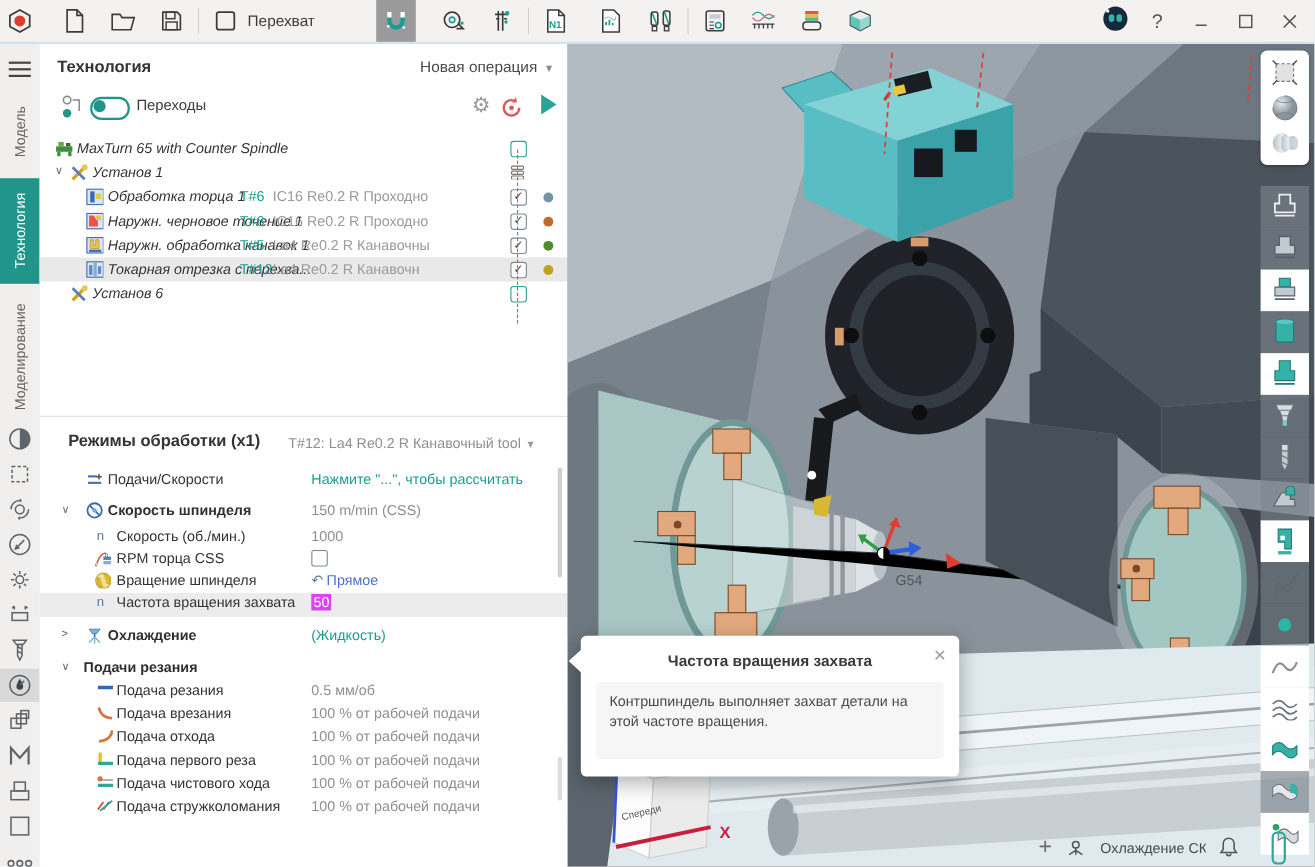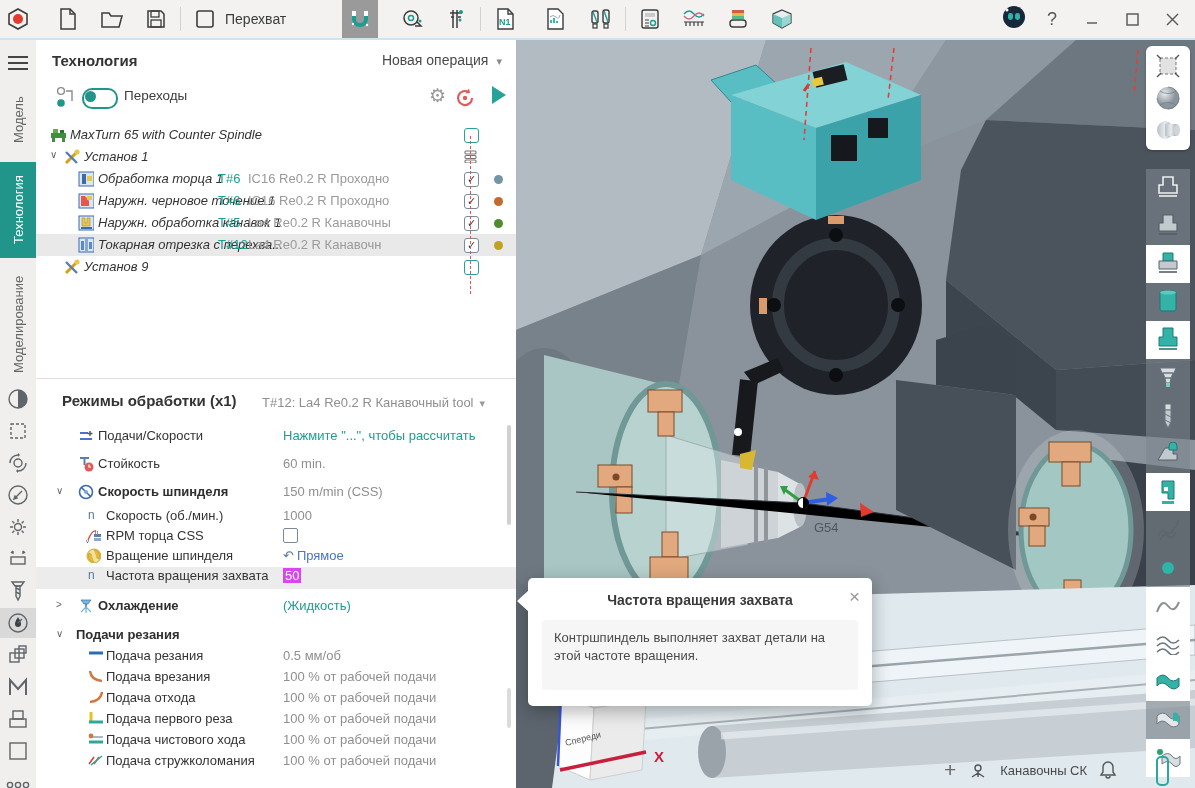--- a/index.html
+++ b/index.html
@@ -463,49 +463,40 @@
         <span class="ttname">La4 Re0.2 R Канавочн</span>
         <span class="tcheck">✓</span>
         <span class="tdot" style="background:#c0a122"></span>
       </div>
       <div class="trow">
         <svg class="tico" style="left:28px" width="17" height="16">
             <path d="M2,14 L13,3" stroke="#d4a017" stroke-width="3"></path>
             <path d="M2,3 L13,14" stroke="#5a7fae" stroke-width="2.4"></path>
             <circle cx="13" cy="3" r="2.6" fill="#e8c84a"></circle>
           </svg>
-        <span class="tlabel" style="left:48px">Установ 9</span>
+        <span class="tlabel" style="left:48px">Установ 6</span>
         <span class="tcheck teal"></span>
       </div>
     </div>
     <div id="red-dash"></div>
 
     <div id="pdivider"></div>
     <div id="params-title">Режимы обработки (x1)</div>
     <div id="tool-sel">
       <span>T#12: La4 Re0.2 R Канавочный tool</span><span class="caret">▾</span>
     </div>
 
     <div id="prows">
       <div class="prow h28">
         <svg class="pico" width="16" height="16">
             <path d="M2,5 h8 M2,11 h12" stroke="#4a74c8" stroke-width="2"></path>
             <path d="M12,3 v5 M9.5,5.5 h5" stroke="#555" stroke-width="1.4"></path>
           </svg>
         <span class="plabel">Подачи/Скорости</span>
         <span class="pval teal">Нажмите "...", чтобы рассчитать</span>
-      </div>
-      <div class="prow h28">
-        <svg class="pico" width="16" height="16">
-            <path d="M2,2 h9 M6.5,2 v7" stroke="#5a7fae" stroke-width="2"></path>
-            <circle cx="11" cy="11" r="4.5" fill="#e05a5a"></circle>
-            <path d="M11,8.5 v2.5 h2" stroke="#fff" stroke-width="1.2" fill="none"></path>
-          </svg>
-        <span class="plabel">Стойкость</span>
-        <span class="pval">60 min.</span>
       </div>
       <div class="prow h24 grp">
         <span class="chev">∨</span>
         <svg class="pico" width="16" height="16">
             <circle cx="8" cy="8" r="6.5" fill="none" stroke="#3a6ab0" stroke-width="1.6"></circle>
             <path d="M3.5,3.5 l9,9" stroke="#3a6ab0" stroke-width="1.6"></path>
             <circle cx="8" cy="8" r="2" fill="#7aa8d8"></circle>
           </svg>
         <span class="plabel">Скорость шпинделя</span>
         <span class="pval">150 m/min (CSS)</span>
@@ -872,21 +863,21 @@
       </div>
     </div>
     <div id="rtb-pill"></div>
 
     <div id="statusbar">
       <span id="plus-btn">+</span>
       <svg width="20" height="20">
           <circle cx="10" cy="8" r="3" fill="none" stroke="#555" stroke-width="1.4"></circle>
           <path d="M10,11 v6 M10,13 l-6,4 M10,13 l6,4" stroke="#555" stroke-width="1.4" fill="none"></path>
         </svg>
-      <span id="wcs-label">Канавочны СК</span>
+      <span id="wcs-label">Охлаждение СК</span>
       <svg width="18" height="20">
           <path d="M9,2 a5,5 0 0 1 5,5 v5 l2,3 h-14 l2,-3 v-5 a5,5 0 0 1 5,-5 z" fill="none" stroke="#555" stroke-width="1.4"></path>
           <path d="M7,16 a2,2 0 0 0 4,0" fill="none" stroke="#555" stroke-width="1.4"></path>
         </svg>
     </div>
 
     <div id="tooltip">
       <div id="tt-arrow"></div>
       <div id="tt-title">Частота вращения захвата</div>
       <div id="tt-close">×</div>

